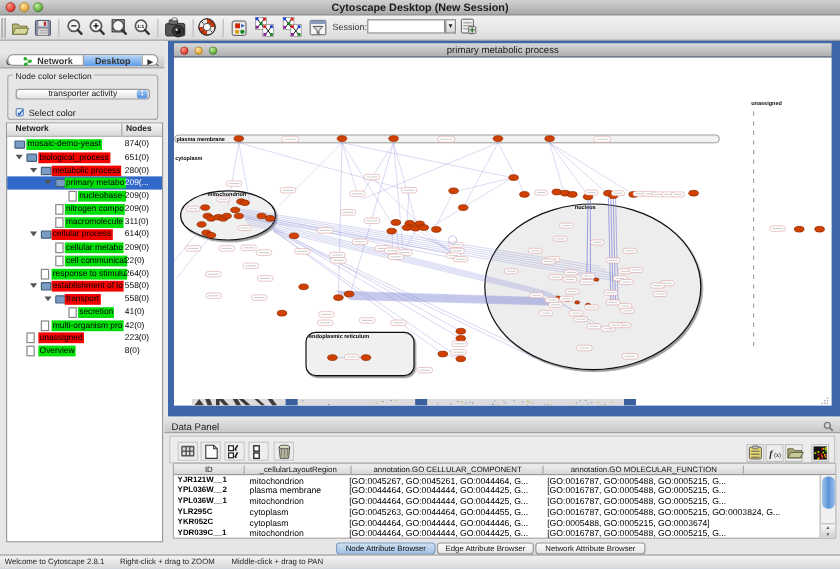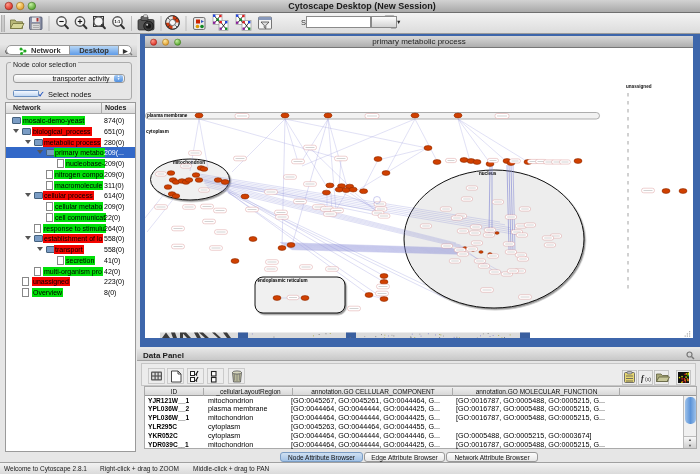--- a/index.html
+++ b/index.html
@@ -1,16 +1,16 @@
 <!DOCTYPE html>
 <html><head><meta charset="utf-8"><style>
 *{margin:0;padding:0;box-sizing:border-box;}
 html,body{width:700px;height:474px;overflow:hidden;font-family:"Liberation Sans",sans-serif;}
 body{position:relative;background:#e8e8e8;}
-.abs{position:absolute;padding-left:24px;}
+.abs{position:absolute;}
 #titlebar{left:0;top:0;width:700px;height:13px;background:linear-gradient(#d2d2d2,#a8a8a8);border-bottom:1px solid #6f6f6f;}
 #titlebar .title{width:100%;text-align:center;font-size:9px;font-weight:bold;color:#1a1a1a;line-height:12px;}
 #toolbar{left:0;top:13px;width:700px;height:21px;background:linear-gradient(#f3f3f3,#dcdcdc);border-bottom:1px solid #9a9a9a;}
 #searchlbl{left:277px;top:18px;font-size:7.5px;color:#333;}
 #searchbox{left:306px;top:16px;width:65px;height:12px;background:#fff;border:1px solid #8a8a8a;}
 #searchbtn{left:371px;top:16px;width:9px;height:12px;background:linear-gradient(#fdfdfd,#d3d3d3);border:1px solid #8a8a8a;font-size:5.5px;text-align:center;line-height:10px;color:#222;}
 #cpanel{left:0;top:34px;width:137px;height:428px;background:#e6e6e6;}
 #cphead{left:0;top:11px;width:137px;height:12px;background:linear-gradient(#e4e4e4,#c8c8c8);border-bottom:1px solid #a0a0a0;}
 #cphead span{position:absolute;left:5px;top:1.5px;font-size:8px;color:#1a1a1a;}
 #seg{left:6px;top:11px;width:126px;height:10px;background:#fff;border:1px solid #9a9a9a;border-radius:5px;font-size:7.5px;font-weight:bold;color:#333;}
@@ -28,21 +28,21 @@
 .tri{position:absolute;top:3px;width:0;height:0;border-left:3px solid transparent;border-right:3px solid transparent;border-top:4px solid #555;}
 .fold{position:absolute;top:2px;width:9px;height:7px;background:#7a9cc4;border:1px solid #44617e;border-radius:1px;}
 .file{position:absolute;top:1px;width:7px;height:9px;background:#fff;border:1px solid #888;}
 .grn{background:#00e008;}
 .red{background:#f40400;}
 #netframe{left:140px;top:34px;width:560px;height:313px;background:#3d66ab;}
 #nettitle{position:absolute;left:5px;top:2px;width:548px;height:12px;background:linear-gradient(#d8d8d8,#aeaeae);border-bottom:1px solid #777;}
 #nettitle .t{width:100%;text-align:center;font-size:8px;color:#222;line-height:11px;}
 #netcanvas{position:absolute;left:5px;top:14px;width:548px;height:290px;background:#fff;}
 #dpanel{left:137px;top:349px;width:563px;height:113px;background:#e6e6e6;}
-#dphead{position:absolute;left:0;top:0;width:563px;height:12px;background:linear-gradient(#e4e4e4,#c8c8c8);border-bottom:1px solid #a0a0a0;font-size:8px;color:#1a1a1a;font-weight:bold;}
+#dphead{position:absolute;left:0;top:0;width:563px;height:12px;background:linear-gradient(#e4e4e4,#c8c8c8);border-bottom:1px solid #a0a0a0;font-size:8px;color:#1a1a1a;}
 #dphead span{position:absolute;left:6px;top:1.5px;}
 #dtool{position:absolute;left:4px;top:14px;width:555px;height:23px;background:#ececec;border:1px solid #c6c6c6;}
 #dtable{position:absolute;left:7px;top:37px;width:553px;height:63px;background:#fff;border:1px solid #aaa;}
 #dthead{position:absolute;left:0;top:0;width:551px;height:9px;background:linear-gradient(#efefef,#d8d8d8);border-bottom:1px solid #999;font-size:6.5px;color:#111;}
 #dthead div{position:absolute;top:1px;text-align:center;border-right:1px solid #aaa;height:8px;}
 .drow{position:absolute;left:0;width:537px;height:8.8px;font-size:7.2px;line-height:8.8px;color:#000;white-space:nowrap;overflow:hidden;}
 .drow b{position:absolute;left:3px;font-size:6.6px;}
 .drow .c2{position:absolute;left:63px;}
 .drow .c3{position:absolute;left:146px;}
 .drow .c4{position:absolute;left:311px;}
@@ -182,21 +182,21 @@
         <line x1="6" y1="4" x2="2.5" y2="6.5" stroke="#2a2" stroke-width="0.7"></line>
       </svg>
     <span style="position:absolute;left:24px;top:0;line-height:9px;">Network</span>
     <span style="position:absolute;left:62px;top:0;width:50px;height:8.5px;background:linear-gradient(#b8d7f5,#5e9be8);border-left:1px solid #9a9a9a;border-right:1px solid #9a9a9a;text-align:center;line-height:9px;">Desktop</span>
     <span style="position:absolute;left:116px;top:0.5px;font-size:6px;">▶</span>
   </div>
   <div class="abs" id="grp"></div>
   <span class="abs" id="grplbl">Node color selection</span>
   <div class="abs" id="dd">transporter activity<span id="ddbtn">▲<br>▼</span></div>
   <div class="abs" id="cb">✓</div>
-  <span class="abs" id="cblbl">Select nodes</span>
+  <span class="abs" id="cblbl">Select color</span>
   <div class="abs" id="treebox">
     <div id="treehead">
         <span style="position:absolute;left:7px;top:1px;">Network</span>
         <span style="position:absolute;left:99px;top:1px;">Nodes</span>
         <i style="position:absolute;left:95px;top:0;width:1px;height:10px;background:#a8a8a8;"></i>
       </div>
 <div class="trow" style="top:12.00px;">
         <i class="fold" style="left:6px;"></i>
         <span class="lbl grn" style="left:16px;">mosaic-demo-yeast</span>
         <span class="val" style="">874(0)</span>
@@ -786,20 +786,21 @@
 <div class="drow" style="top:27.1px;">
         <b>YPL036W__1</b>
         <span class="c2">mitochondrion</span>
         <span class="c3">[GO:0044464, GO:0044444, GO:0044425, G...</span>
         <span class="c4">[GO:0016787, GO:0005488, GO:0005215, G...</span>
       </div>
 <div class="drow" style="top:35.9px;">
         <b>YLR295C</b>
         <span class="c2">cytoplasm</span>
         <span class="c3">[GO:0045263, GO:0044464, GO:0044455, G...</span>
+        <span class="c4">[GO:0016787, GO:0005488, GO:0005215, GO:0003824, G...</span>
       </div>
 <div class="drow" style="top:44.7px;">
         <b>YKR052C</b>
         <span class="c2">cytoplasm</span>
         <span class="c3">[GO:0044464, GO:0044444, GO:0044446, G...</span>
         <span class="c4">[GO:0005488, GO:0005215, GO:0003674]</span>
       </div>
 <div class="drow" style="top:53.5px;">
         <b>YDR039C__1</b>
         <span class="c2">mitochondrion</span>

